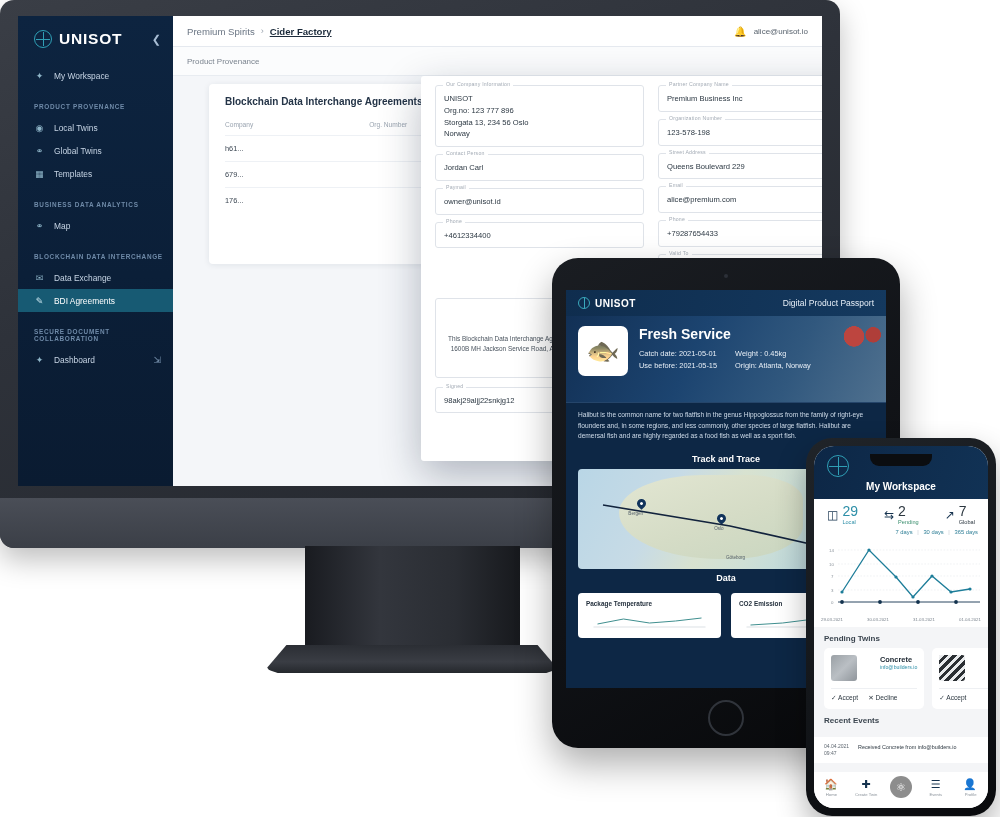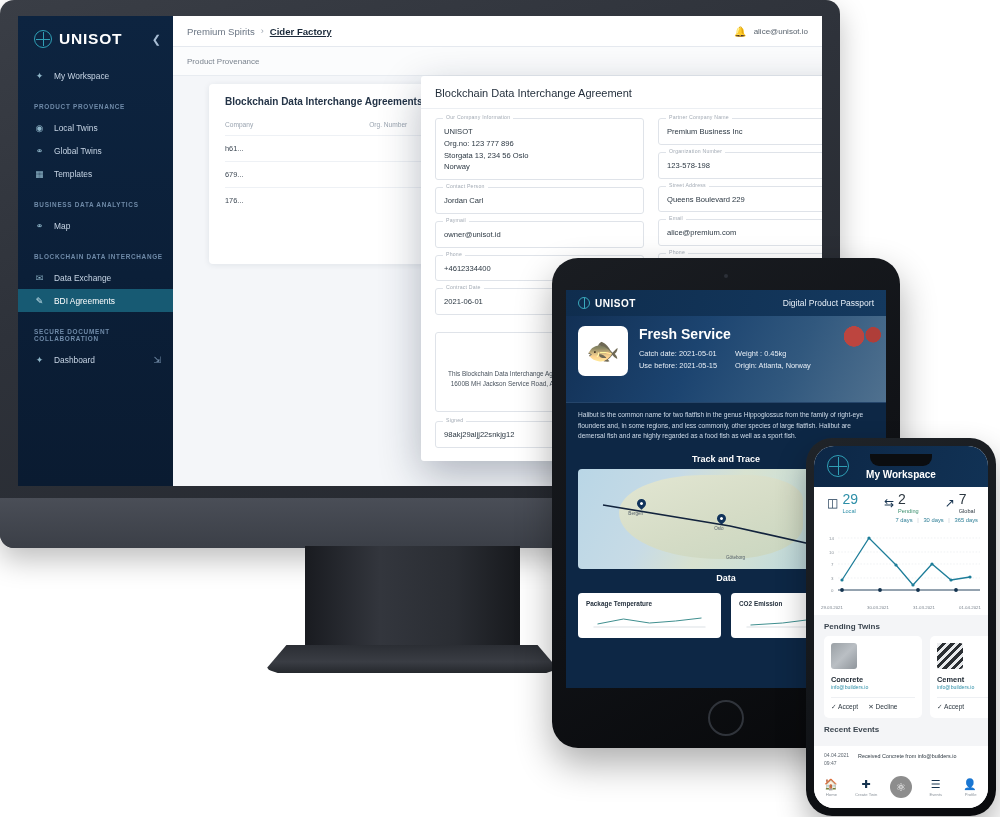--- a/index.html
+++ b/index.html
@@ -131,21 +131,21 @@
   .st .n{font-size:14px;line-height:1.1;}
   .st .l{font-size:5.6px;line-height:1.1;}
   .ph-ranges{background:#fff;text-align:right;padding:0 10px 4px;font-size:5.8px;color:#2d7e96;}
   .ph-ranges .sep{color:#c3ccd4;margin:0 3px;}
   .ph-chart{background:#fff;padding:3px 6px 2px;}
   .ph-xlabels{background:#fff;display:flex;justify-content:space-between;padding:1px 7px 5px;}
   .ph-xlabels span{font-size:4.4px;color:#7c858f;}
   .ph-sub{font-size:8px;color:#3b4插;color:#3b454f;font-weight:bold;padding:7px 10px 5px;background:#f4f5f7;}
   .twins{display:flex;gap:8px;padding:0 10px;}
   .twin{background:#fff;border-radius:5px;padding:7px;flex:0 0 98px;box-sizing:border-box;}
-  .twin .row{display:flex;gap:6px;flex-direction:column;}
+  .twin .row{display:flex;gap:23px;}
   .thumb{width:26px;height:26px;border-radius:3px;flex:none;
     background:linear-gradient(135deg,#9aa0a5 0%,#babfc4 50%,#8f959b 100%);}
   .thumb.chev{background:repeating-linear-gradient(-45deg,#2b2f33 0 3px,#e9ebed 3px 6px);}
   .twin .nm{font-size:7.4px;color:#212b35;font-weight:bold;}
   .twin .em{font-size:5.2px;color:#2d8fa8;}
   .twin .acts{display:flex;gap:10px;margin-top:7px;border-top:1px solid #eef0f3;padding-top:5px;}
   .twin .acts span{font-size:6.6px;color:#2c3740;}
   .events{background:#fff;margin-top:7px;padding:6px 10px 5px;display:flex;gap:9px;}
   .events .dt{font-size:5px;color:#5d666f;line-height:1.5;flex:none;}
   .events .tx{font-size:5.4px;color:#2c3740;line-height:1.5;}
@@ -256,45 +256,40 @@
               <td>176...</td>
               <td></td>
               <td></td>
               <td class="eye">◉</td>
             </tr>
           </tbody>
             </table>
         </div>
 
         <div class="modal">
-          <div class="modal-title">Blockchain Data Interchange Agreement</div>
           <div class="modal-body">
             <div class="col">
               <div class="fld">
                 <span class="lg">Our Company Information</span>
                 <div class="vl">UNISOT
 Org.no: 123 777 896
 Storgata 13, 234 56 Oslo
 Norway</div>
               </div>
               <div class="fld">
                 <span class="lg">Contact Person</span>
                 <div class="vl">Jordan Carl</div>
               </div>
               <div class="fld">
                 <span class="lg">Paymail</span>
                 <div class="vl">owner@unisot.id</div>
               </div>
               <div class="fld">
                 <span class="lg">Phone</span>
                 <div class="vl">+4612334400</div>
-              </div>
-              <div class="fld">
-                <span class="lg">Contract Date</span>
-                <div class="vl">2021-06-01</div>
               </div>
             </div>
             <div class="col">
               <div class="fld">
                 <span class="lg">Partner Company Name</span>
                 <div class="vl">Premium Business Inc</div>
               </div>
               <div class="fld">
                 <span class="lg">Organization Number</span>
                 <div class="vl">123-578-198</div>

